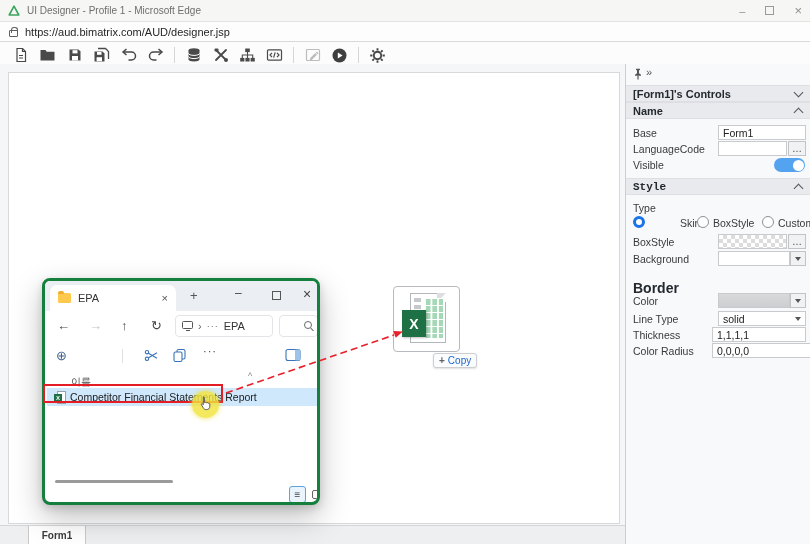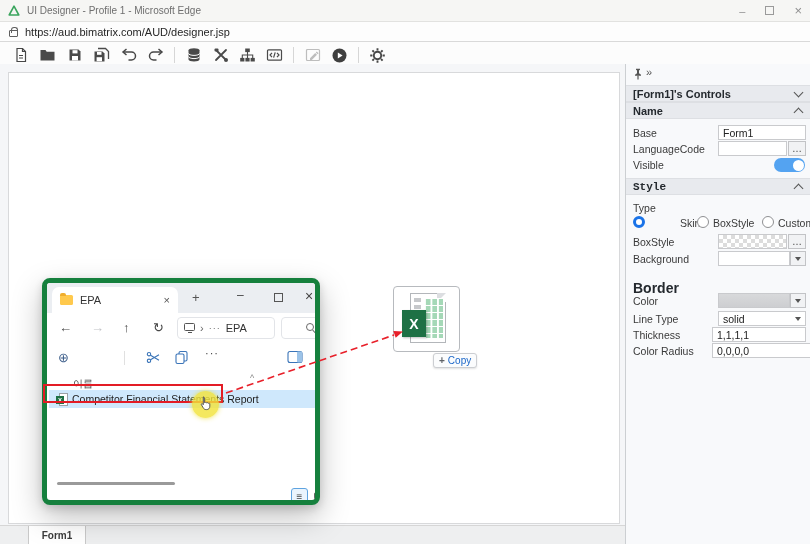--- a/index.html
+++ b/index.html
@@ -58,21 +58,21 @@
   .radio.sel { border:3.5px solid #1a73e8; }
   .checker { background-color:#fff;
     background-image:linear-gradient(45deg,#dcdcdc 25%,transparent 25%,transparent 75%,#dcdcdc 75%),
                      linear-gradient(45deg,#dcdcdc 25%,transparent 25%,transparent 75%,#dcdcdc 75%);
     background-size:8px 8px; background-position:0 0,4px 4px; }
   .toggle { position:absolute; width:31px; height:14px; border-radius:7px; background:#54a3f1; cursor:pointer; }
   .toggle::after { content:""; position:absolute; right:1.5px; top:1.5px; width:11px; height:11px; border-radius:50%; background:#fff; }
 
   
   .exp { position:absolute; left:42px; top:278px; width:278px; height:227px; background:#fff;
-         border:5px solid #15803d; border-radius:8px; overflow:hidden; z-index:5;
+         border:3px solid #15803d; border-radius:8px; overflow:hidden; z-index:5;
          box-shadow:0 12px 30px rgba(0,0,0,.25), 0 3px 9px rgba(0,0,0,.14); }
   .exp .tabstrip { position:absolute; left:0; top:0; width:276px; height:30px; background:#ebeef2; }
   .exp .tab { position:absolute; left:5px; top:4px; width:126px; height:26px; background:#fff;
               border-radius:7px 7px 0 0; display:flex; align-items:center; padding:0 8px; }
   .folder { width:13px; height:10px; background:#ffc94d; border-radius:1.5px; position:relative; }
   .folder::before { content:""; position:absolute; top:-2.5px; left:0; width:6px; height:3.5px;
                     background:#f0ae2e; border-radius:2px 2px 0 0; }
   .navglyph { font-size:13px; color:#474747; cursor:pointer; }
   .navglyph.dis { color:#c3c4c8; cursor:default; }
   .addr { position:absolute; left:130px; top:34px; width:98px; height:22px; background:#fff;

